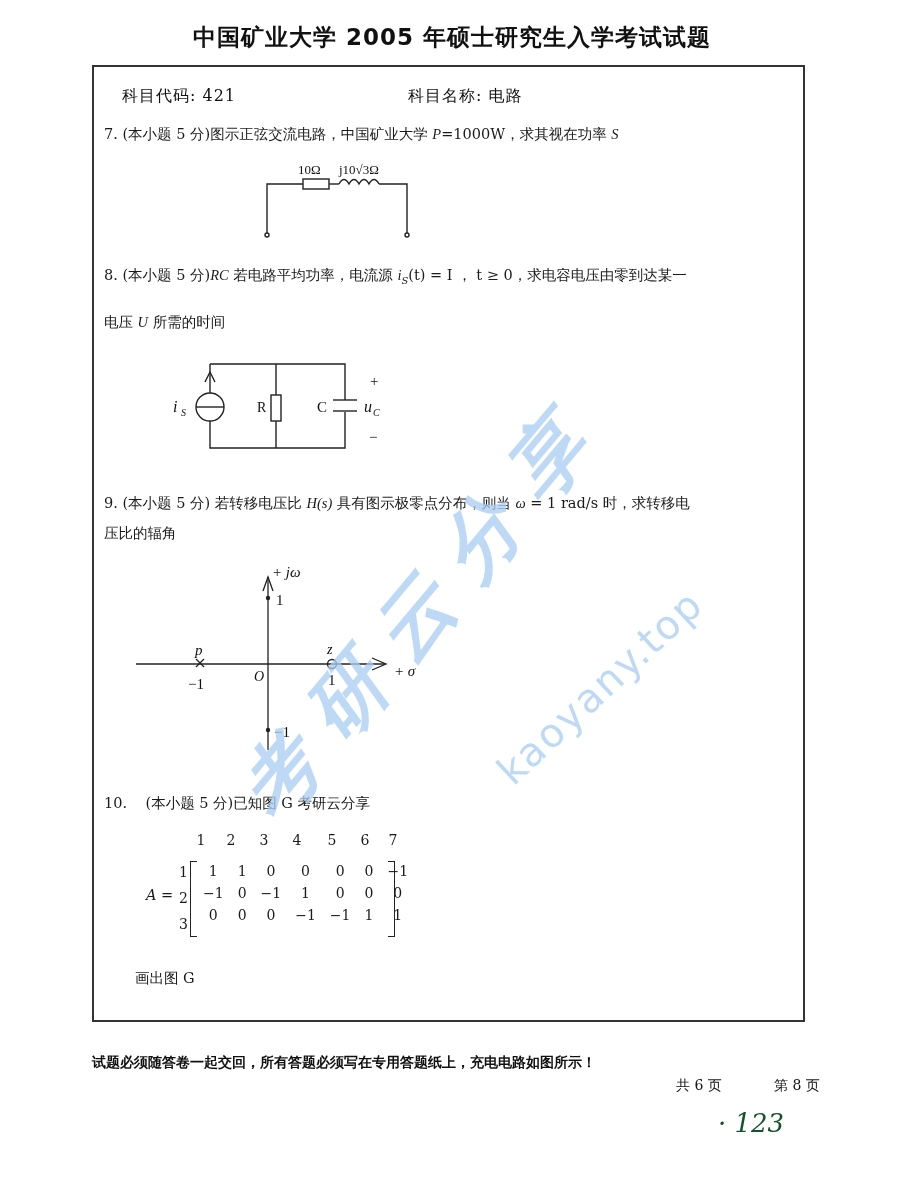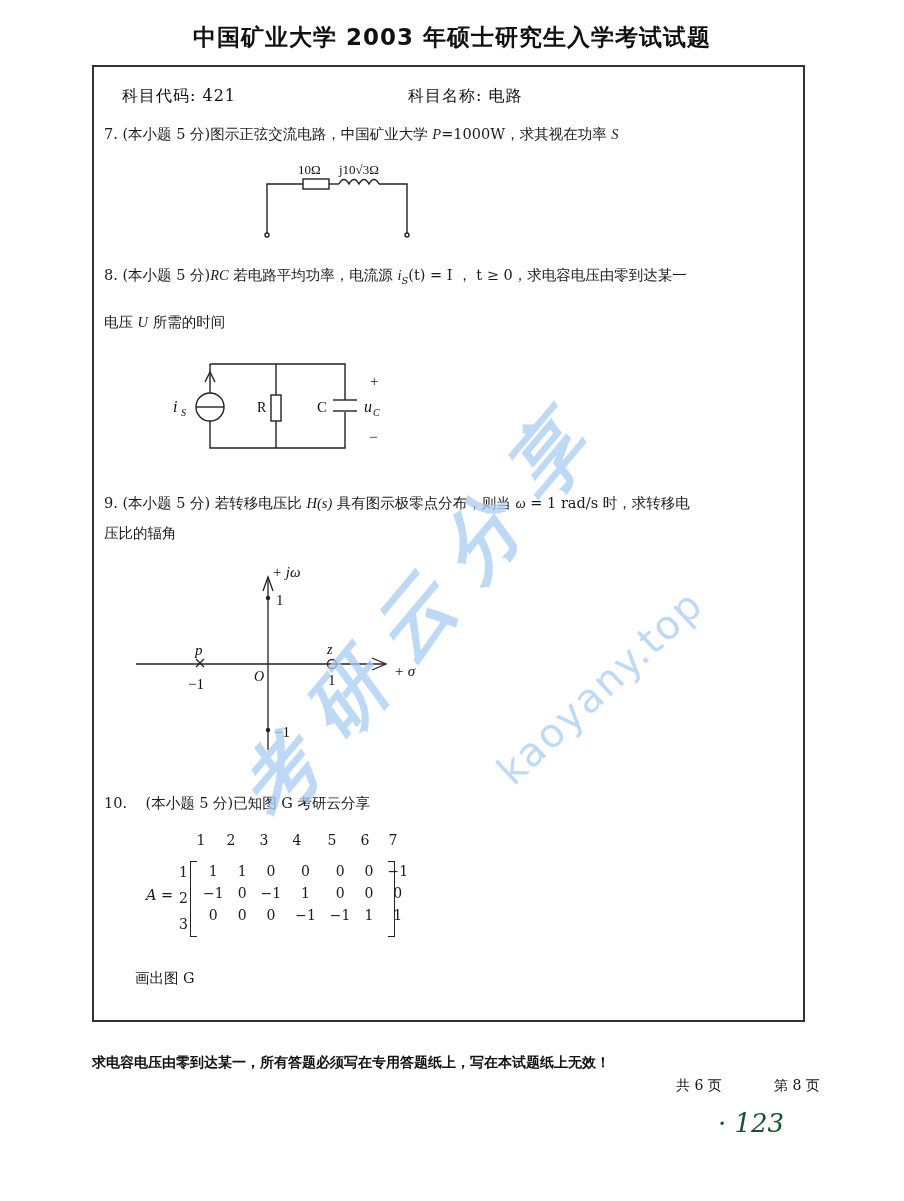--- a/index.html
+++ b/index.html
@@ -37,21 +37,21 @@
   }
   .wm-url {
     font-family:"DejaVu Sans", sans-serif; font-size:40px;
     transform:rotate(-43deg); transform-origin:left top; letter-spacing:2px;
   }
   .matrix td { padding:0 7px; text-align:center; font-size:14px; height:22px; }
 </style>
 </head>
 <body>
 
-<div class="title">中国矿业大学 2003 年硕士研究生入学考试试题</div>
+<div class="title">中国矿业大学 2005 年硕士研究生入学考试试题</div>
 
 <div class="frame"></div>
 
 <div class="abs hdr" style="left:122px;top:86px;">科目代码: 421</div>
 <div class="abs hdr" style="left:408px;top:86px;">科目名称: 电路</div>
 
 <div class="abs q" style="left:104px;top:125px;">
   <span>7.</span>
   <span>(本小题 5 分)</span><span>图示正弦交流电路，中国矿业大学 </span><i class="m">P</i><span>=1000W，求其视在功率 </span><i class="m">S</i>
 </div>
@@ -188,19 +188,19 @@
       <td>−1</td>
       <td>1</td>
       <td>1</td>
     </tr>
   </tbody>
     </table>
 </div>
 
 <div class="abs q" style="left:135px;top:969px;">画出图 G</div>
 
-<div class="abs footer-note" style="left:92px;top:1054px;">求电容电压由零到达某一，所有答题必须写在专用答题纸上，写在本试题纸上无效！</div>
+<div class="abs footer-note" style="left:92px;top:1054px;">试题必须随答卷一起交回，所有答题必须写在专用答题纸上，充电电路如图所示！</div>
 <div class="abs pagecnt" style="left:660px;top:1077px;">共 6 页</div>
 <div class="abs pagecnt" style="left:758px;top:1077px;">第 8 页</div>
 <div class="abs hand" style="left:718px;top:1108px;">· 123</div>
 
 <div class="wm wm-cn" style="left:215px;top:775px;">考研云分享</div>
 <div class="wm wm-url" style="left:488px;top:760px;">kaoyany.top</div>
 
 </body></html>

